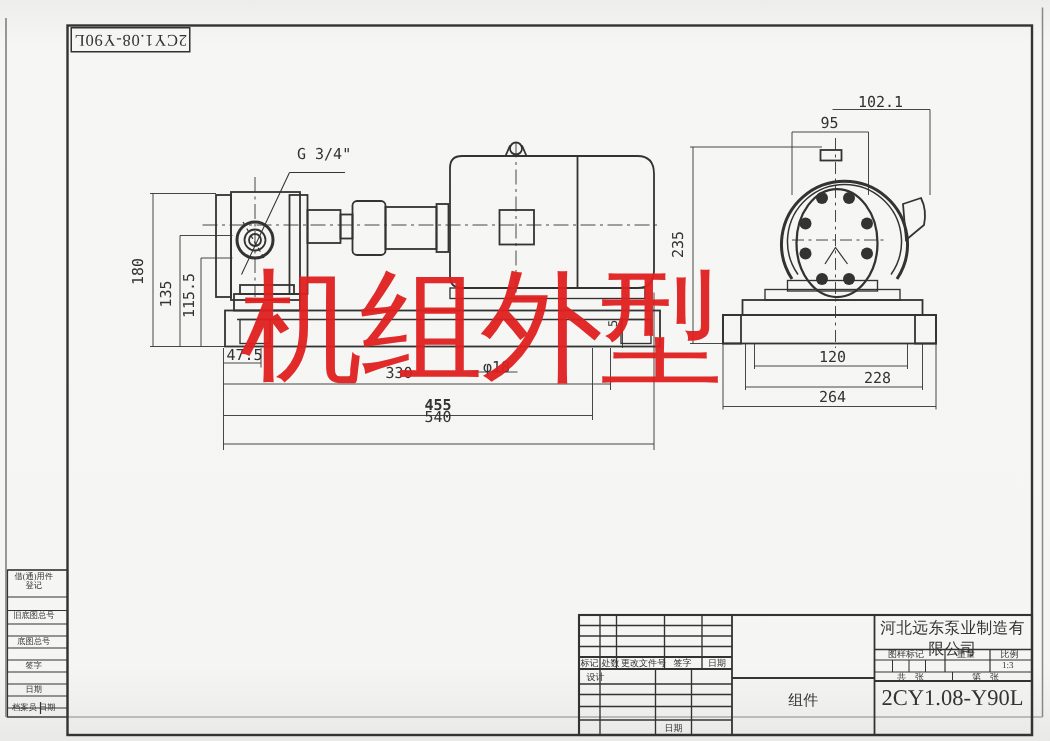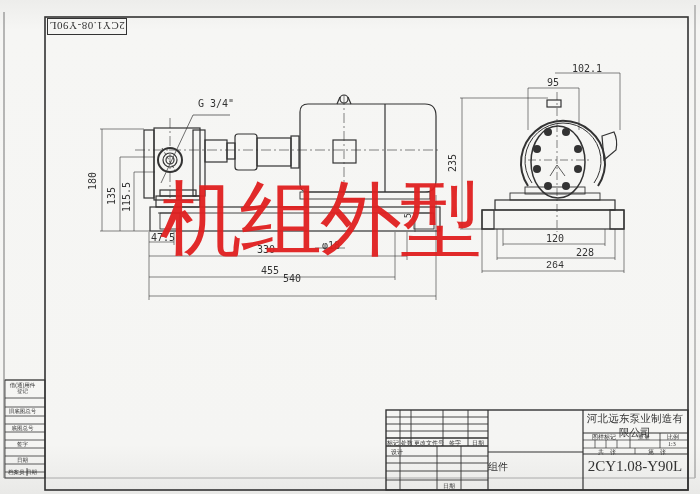--- a/index.html
+++ b/index.html
@@ -5,21 +5,21 @@
   html,body{margin:0;padding:0;}
   body{width:700px;height:494px;overflow:hidden;background:#f3f3f1;position:relative;font-family:"Liberation Serif","DejaVu Serif",serif;}
   .sheet{position:absolute;left:0;top:0;width:700px;height:494px;background:linear-gradient(180deg,#ededeb 0%,#f6f6f4 6%,#f5f5f3 90%,#e9e9e7 100%);}
   svg{position:absolute;left:0;top:0;}
   .stamp-code{position:absolute;left:47px;top:18px;width:80px;height:17px;border:1.5px solid #333;box-sizing:border-box;display:flex;align-items:center;justify-content:center;transform:rotate(180deg);font-size:11px;color:#333;letter-spacing:0.5px;background:#f5f5f3;}
   .watermark{position:absolute;left:160px;top:178px;font-family:"DejaVu Sans",sans-serif;font-size:82px;color:#e02020;letter-spacing:-2px;line-height:1;white-space:nowrap;opacity:0.95;}
   .dim{position:absolute;font-size:10px;color:#333;font-family:"DejaVu Sans Mono","Liberation Mono",monospace;white-space:nowrap;line-height:1;}
   .dim.v{transform:rotate(-90deg);transform-origin:left top;}
   .tb{position:absolute;font-size:6px;color:#333;white-space:nowrap;line-height:1;}
   .tb-title{position:absolute;left:488px;top:418px;width:95px;text-align:center;font-size:14px;color:#333;}
-  .tb-assembly{position:absolute;left:488px;top:460px;width:95px;text-align:left;font-size:10px;color:#333;}
+  .tb-assembly{position:absolute;left:488px;top:460px;width:95px;text-align:center;font-size:10px;color:#333;}
   .tb-company{position:absolute;left:583px;top:412px;width:104px;text-align:center;font-size:10.5px;color:#333;letter-spacing:0.2px;}
   .tb-code{position:absolute;left:583px;top:458px;width:104px;text-align:center;font-size:15px;color:#333;font-family:"Liberation Serif",serif;}
   .tb-scale{position:absolute;left:668px;top:441px;font-size:6px;color:#333;}
   .side-lbl{position:absolute;left:7px;font-size:5.5px;color:#333;width:31px;text-align:center;line-height:1;}
 </style>
 </head>
 <body>
 
 <div class="sheet">
 
@@ -209,30 +209,30 @@
   <span>2CY1.08-Y90L</span>
 </div>
 
 <span class="dim" style="left:198px;top:99px;">G 3/4"</span>
 <span class="dim v" style="left:88px;top:190px;">180</span>
 <span class="dim v" style="left:107px;top:205px;">135</span>
 <span class="dim v" style="left:122px;top:212px;">115.5</span>
 <span class="dim" style="left:151px;top:233px;">47.5</span>
 <span class="dim" style="left:322px;top:241px;">φ18</span>
 <span class="dim" style="left:257px;top:245px;">330</span>
-<span class="dim" style="left:261px;top:266px;">455</span>
+<span class="dim" style="left:283px;top:266px;font-weight:bold;">455</span>
 <span class="dim" style="left:283px;top:274px;">540</span>
 <span class="dim v" style="left:405px;top:218px;font-size:8px;">5</span>
 
 <span class="dim" style="left:572px;top:64px;">102.1</span>
 <span class="dim" style="left:547px;top:78px;">95</span>
 <span class="dim v" style="left:448px;top:172px;">235</span>
 <span class="dim" style="left:546px;top:234px;">120</span>
 <span class="dim" style="left:560px;top:248px;margin-left:16px;">228</span>
-<span class="dim" style="left:546px;top:261px;font-family:Liberation Mono, monospace;">264</span>
+<span class="dim" style="left:546px;top:261px;">264</span>
 
 <div class="watermark">机组外型</div>
 
 <span class="side-lbl" style="top:383px;">借(通)用件登记</span>
 <span class="side-lbl" style="top:409px;">旧底图总号</span>
 <span class="side-lbl" style="top:426px;">底图总号</span>
 <span class="side-lbl" style="top:442px;">签字</span>
 <span class="side-lbl" style="top:458px;">日期</span>
 <span class="side-lbl" style="top:470px;">档案员  日期</span>
 

